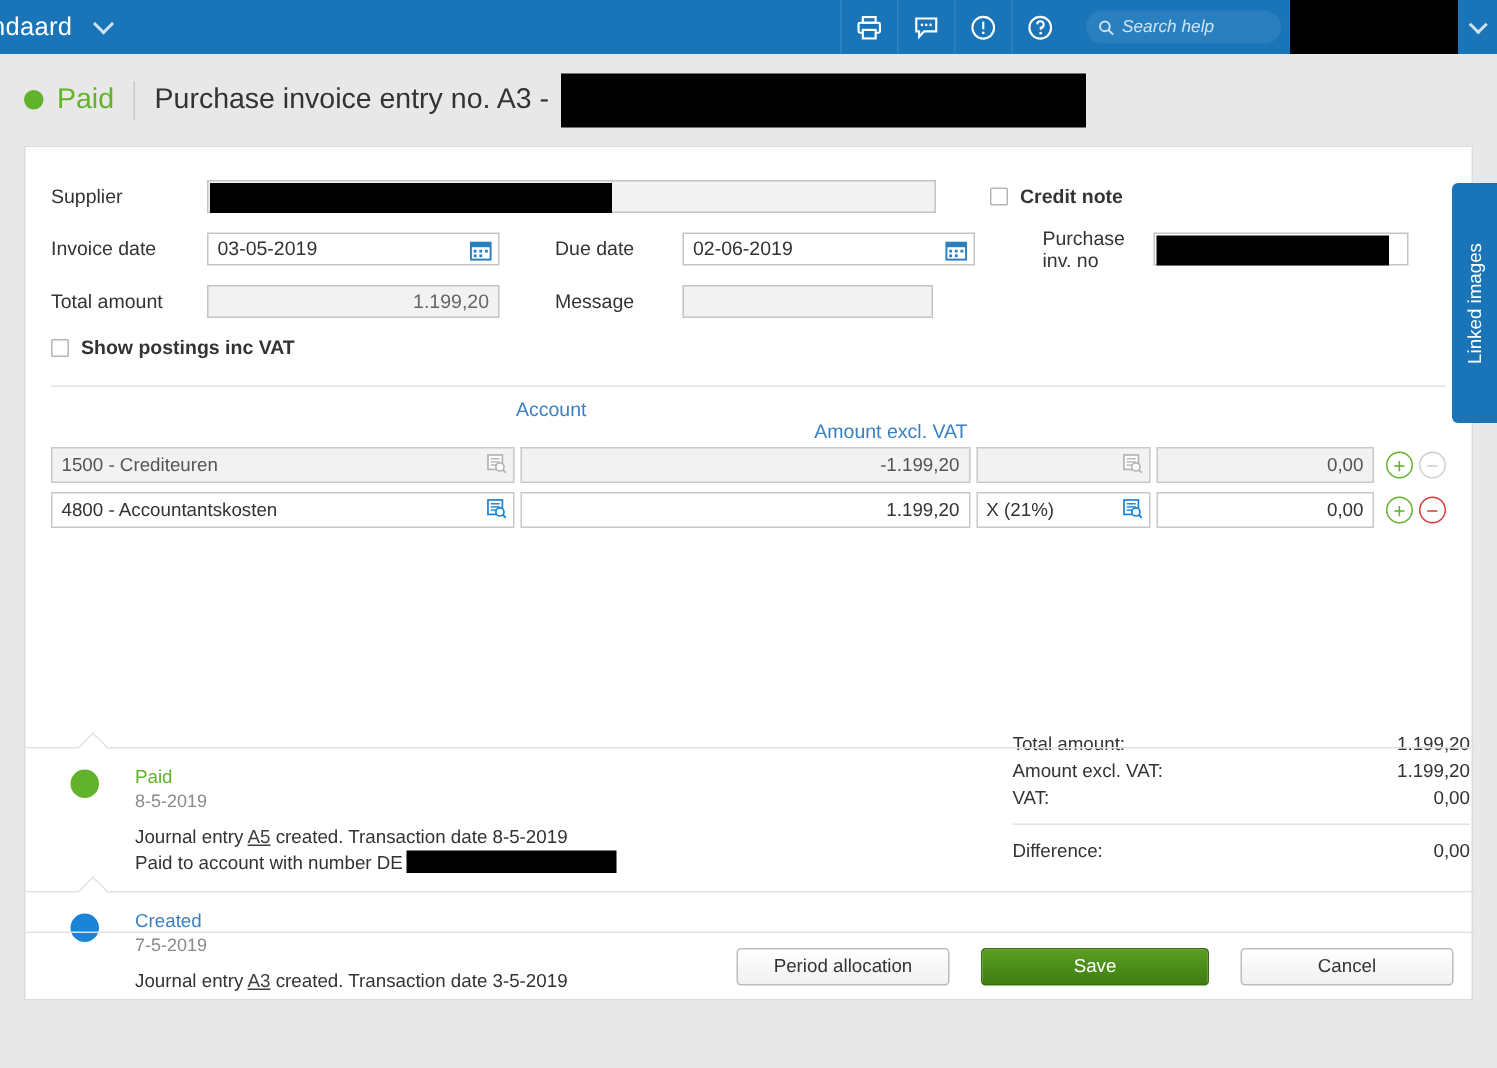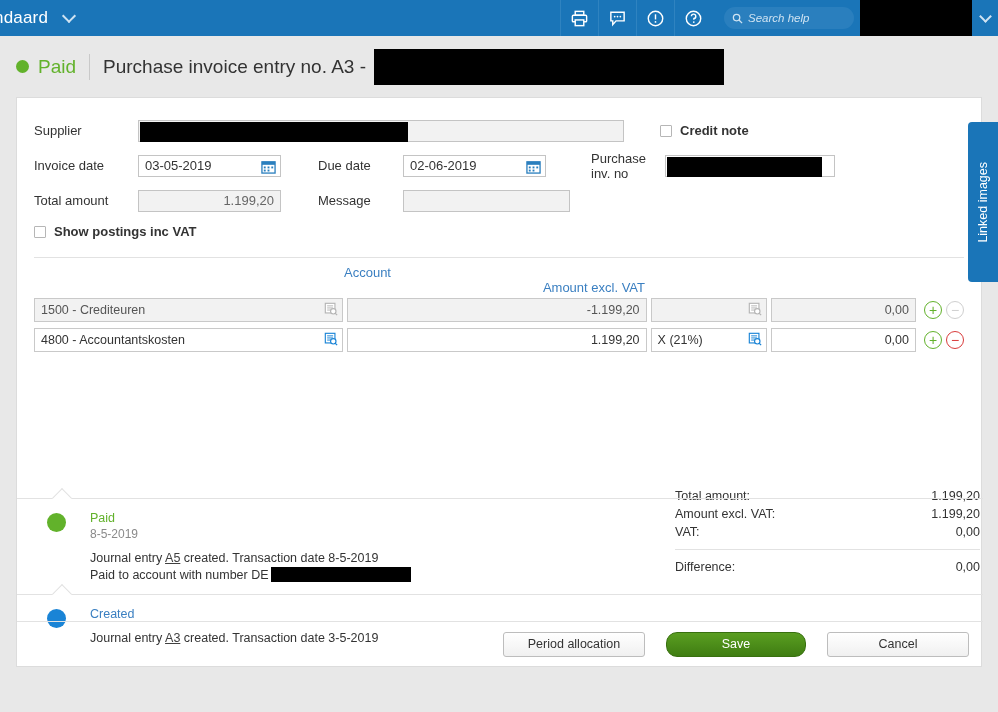--- a/index.html
+++ b/index.html
@@ -76,21 +76,21 @@
   .lbl.c2 { width: 122px; }
   .lbl.c3 { width: 119px; }
   .inp {
     height: 22px; border: 1px solid #c4c4c4; background: #fff;
     font-size: 13px; color: #333; display: flex; align-items: center;
     padding: 0 6px; position: relative;
   }
   .inp.ro { background: #f2f2f2; color: #666; }
   .inp.num { justify-content: flex-end; }
   .w-supplier { width: 486px; }
-  .w-date { width: 143px; }
+  .w-date { width: 195px; }
   .w-msg { width: 167px; }
   .w-pinv { width: 170px; }
   .redact-inline { position: absolute; left: 1px; top: 1px; height: 20px; background: #000; }
   .cal-ico { position: absolute; right: 4px; top: 3px; }
   .checkrow { display: flex; align-items: center; padding-left: 17px; margin-top: 9px; text-align: center; }
   .cbox {
     width: 12px; height: 12px; border: 1px solid #b6b6b6; background: #fff;
     border-radius: 1px;
   }
   .cbox-lbl { font-size: 13px; color: #333; margin-left: 8px; font-weight: bold; }
@@ -164,21 +164,21 @@
   }
   .btn {
     height: 25px; border: 1px solid #bdbdbd; border-radius: 3px;
     background: linear-gradient(#ffffff, #f0f0f0);
     font-size: 12.5px; color: #333; display: flex; align-items: center;
     justify-content: center; cursor: pointer; padding: 0 12px;
   }
   .btn.wide { width: 142px; }
   .btn.save {
     background: linear-gradient(#5a9e21, #3f7d12); border-color: #38700f;
-    color: #fff; width: 140px; border-radius: 11px;
+    color: #fff; width: 152px;
   }
   .ffill { flex: 1; }
 
   
   .linked {
     position: absolute; right: 0; top: 122px; width: 30px; height: 160px;
     background: #1a75b8; border-radius: 4px 0 0 4px;
     display: flex; align-items: center; justify-content: center;
     cursor: pointer;
   }
@@ -448,20 +448,21 @@
       </div>
     </div>
 
     <div class="tl-sep">
       <span class="notch"></span>
     </div>
     <div class="tl-item">
       <span class="tl-dot blue"></span>
       <div class="tl-body">
         <div class="tl-title blue">Created</div>
+        <div class="tl-date">7-5-2019</div>
         <div class="tl-text">
           <span>Journal entry </span><a class="tl-link" href="#">A3</a><span> created. Transaction date 3-5-2019</span>
         </div>
       </div>
     </div>
   </div>
 
   <div class="footer">
     <div class="ffill"></div>
     <div class="btn wide" style="margin-right:21px">Period allocation</div>

